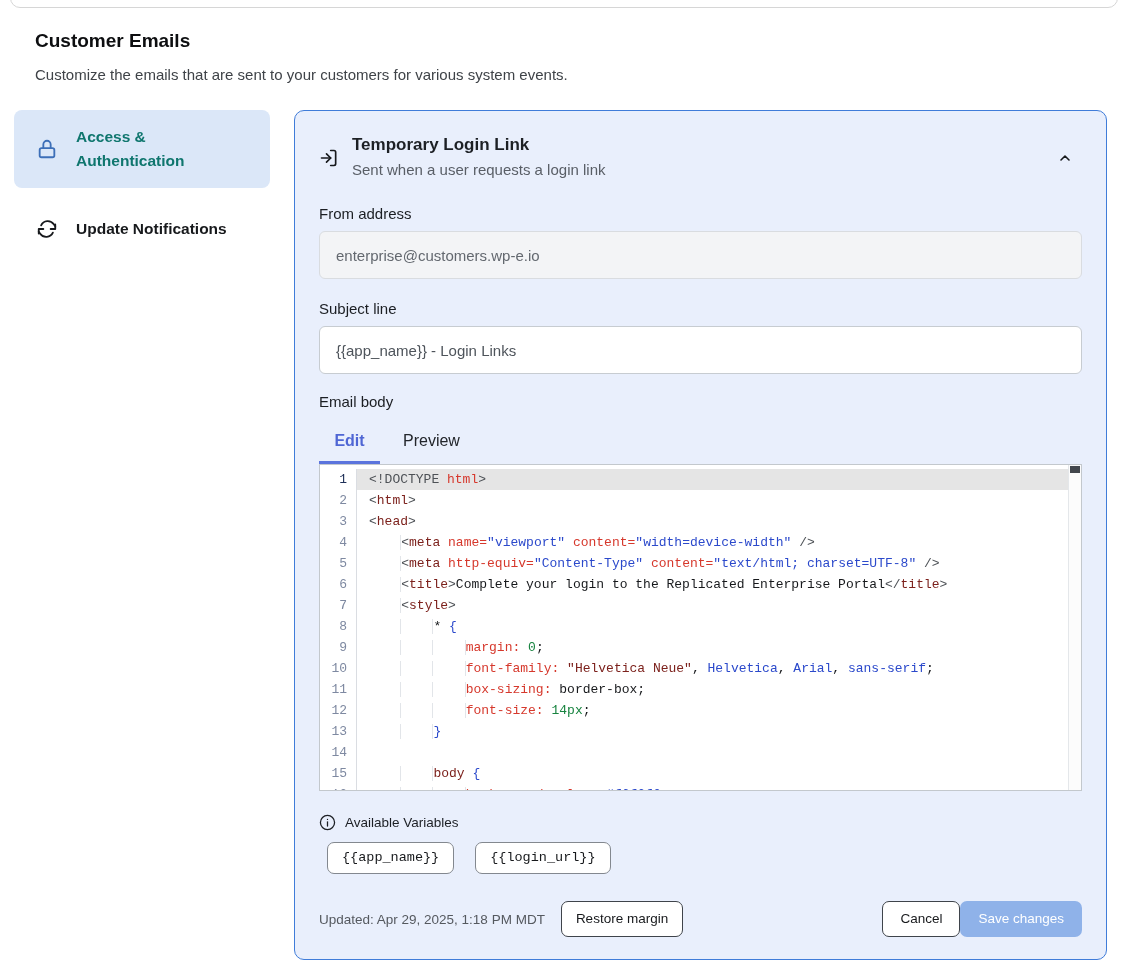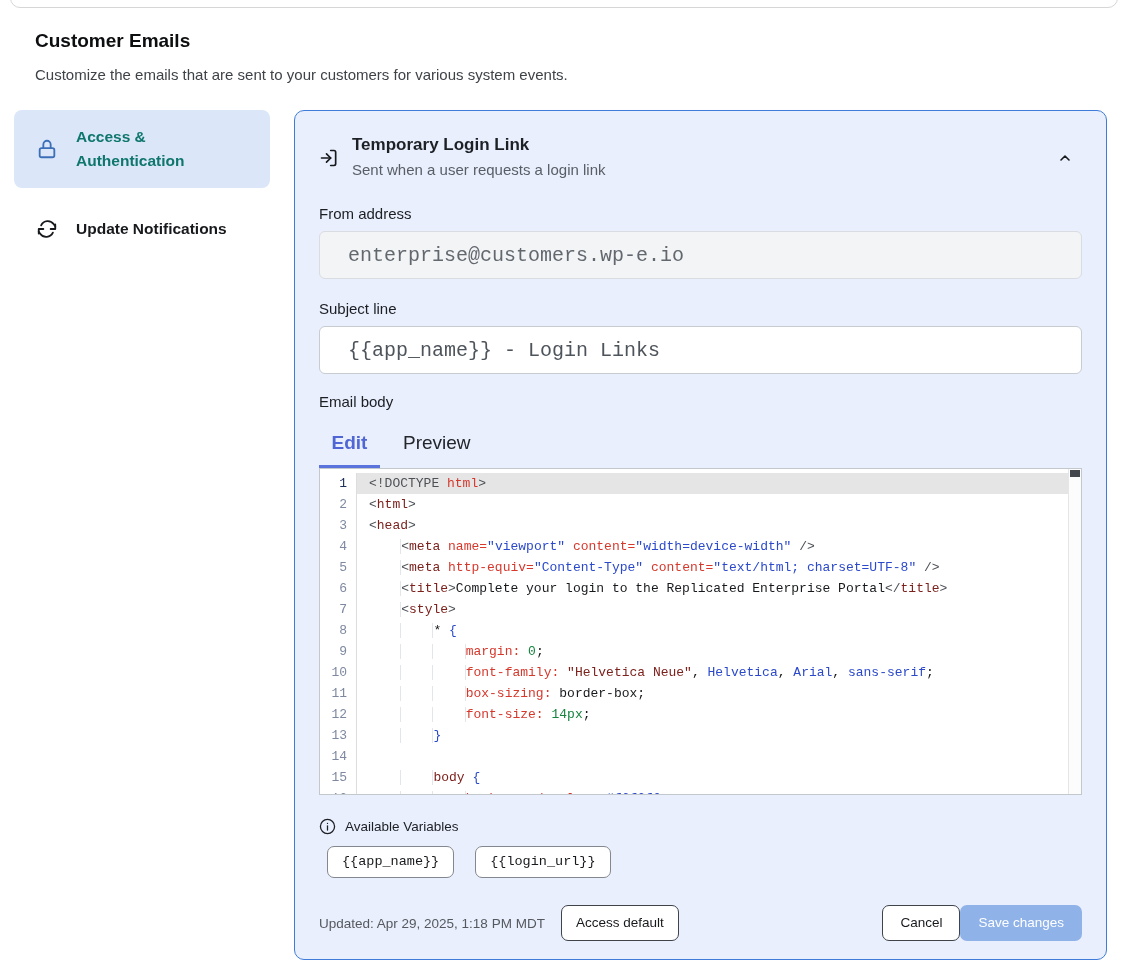--- a/index.html
+++ b/index.html
@@ -26,28 +26,28 @@
     background:#e9effc; border:1.5px solid #3f7cd9; border-radius:10px; padding:24px 24px; }
 
   .panel-header { position:relative; display:flex; gap:13px; margin-bottom:27px; }
   .ph-icon { margin-top:13px; }
   .ph-title { font-size:17px; font-weight:bold; color:#1d2025; }
   .ph-sub { font-size:15px; color:#595e66; margin-top:6px; }
   .collapse-btn { position:absolute; right:6px; top:12px; width:22px; height:22px;
     display:flex; align-items:center; justify-content:center; cursor:pointer; }
 
   .field-label { font-size:15px; color:#1b1e23; margin-bottom:9px; }
-  .text-input { height:48px; border-radius:6px; font-size:20px; display:flex; align-items:center;
-    padding:0 28px;font-family:Liberation Mono, monospace; }
+  .text-input { height:48px; border-radius:6px; font-size:15px; display:flex; align-items:center;
+    padding:0 16px; }
   .input-from { background:#f3f4f6; border:1px solid #d9dce0; color:#63686f; margin-bottom:21px; }
   .input-subject { background:#fff; border:1px solid #c7ccd1; color:#4e545b; margin-bottom:19px; }
 
   
   .tabs { display:flex; margin-top:12px; }
-  .tab { font-size:19px; padding:10px 0 11px; color:#23262b; text-align:center; cursor:pointer; }
+  .tab { font-size:16px; padding:10px 0 11px; color:#23262b; text-align:center; cursor:pointer; }
   .tab-edit { width:61px; font-weight:bold; }
   .tab-preview { padding-left:23px; padding-right:23px; }
   .tab.active { color:#4f66d4; border-bottom:3px solid #5b74dd; }
 
   
   .editor { position:relative; height:327px; background:#fff; border:1px solid #c3c8cd;
     overflow:hidden; font-family:"Liberation Mono", monospace; font-size:13px; line-height:21px; }
   .ed-lines { padding-top:4px; }
   .ln { display:flex; height:21px; }
   .gut { flex:none; width:37px; text-align:right; padding-right:9px; color:#7e89a1;
@@ -241,21 +241,21 @@
       </span>
       <span>Available Variables</span>
     </div>
     <div class="chips">
       <div class="chip">{{app_name}}</div>
       <div class="chip">{{login_url}}</div>
     </div>
 
     <div class="panel-footer">
       <span class="updated">Updated: Apr 29, 2025, 1:18 PM MDT</span>
-      <button class="btn btn-outline btn-restore">Access default</button>
+      <button class="btn btn-outline btn-restore">Restore margin</button>
       <div class="footer-right">
         <button class="btn btn-outline btn-cancel">Cancel</button>
         <button class="btn btn-save">Save changes</button>
       </div>
     </div>
 
   </div>
 </div>
 
 </body></html>

